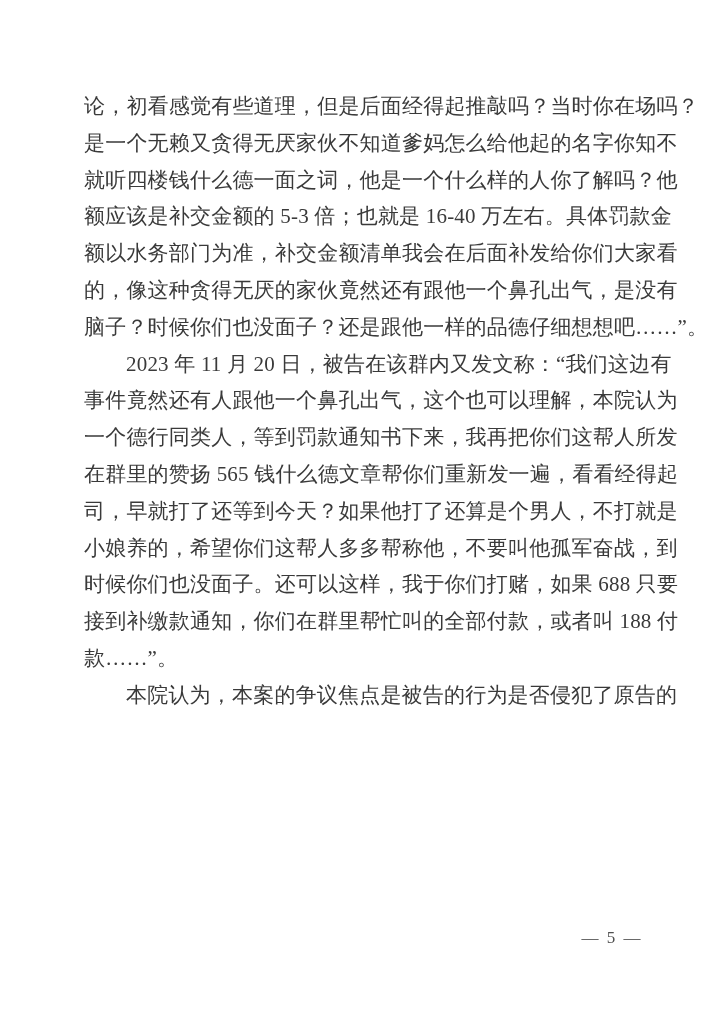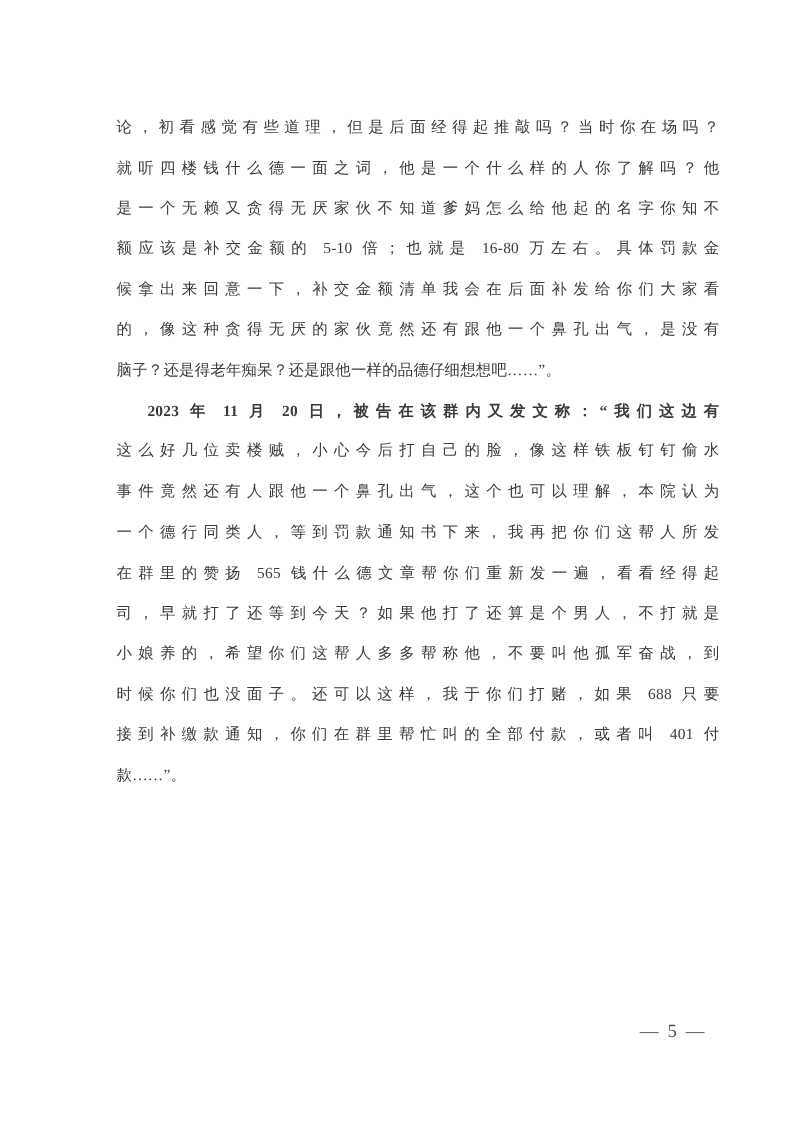--- a/index.html
+++ b/index.html
@@ -12,77 +12,77 @@
     width: 724px;
     height: 1024px;
     margin: 0 auto;
     background: var(--bg-color, #ffffff);
     font-family: "Liberation Serif", "DejaVu Serif", serif;
     overflow: hidden;
   }
   .text-block {
     position: absolute;
     left: 84px;
-    top: 99px;
+    top: 88px;
     width: 548px;
     color: var(--text-color, #3a3a3a);
-    font-size: 14px;
+    font-size: 21px;
     line-height: 36.8px;
     letter-spacing: 0.2px;
-    margin-left: 22px;
   }
   .paragraph {
     margin: 0;
     padding: 0;
   }
   .line {
     white-space: nowrap;
     text-align: justify;
     text-align-last: justify;
   }
   .line.para-last {
     text-align: left;
     text-align-last: left;
   }
   .paragraph.indent .line:first-child {
     text-indent: 2em;
-    font-weight: bold;
   }
   .page-number {
     position: absolute;
     left: 556px;
     top: 928px;
     width: 112px;
     text-align: center;
     font-size: 17px;
     letter-spacing: 2px;
     color: var(--pagenum-color, #4f4f4f);
   }
 </style>
 </head>
 <body>
 
 <div class="page">
   <div class="text-block">
       <div class="paragraph">
         <div class="line">论，初看感觉有些道理，但是后面经得起推敲吗？当时你在场吗？</div>
+        <div class="line">是一个无赖又贪得无厌家伙不知道爹妈怎么给他起的名字你知不</div>
         <div class="line">就听四楼钱什么德一面之词，他是一个什么样的人你了解吗？他</div>
-        <div class="line">是一个无赖又贪得无厌家伙不知道爹妈怎么给他起的名字你知不</div>
-        <div class="line">额应该是补交金额的 5-10 倍；也就是 16-80 万左右。具体罚款金</div>
-        <div class="line">候拿出来回意一下，补交金额清单我会在后面补发给你们大家看</div>
+        <div class="line">额应该是补交金额的 5-3 倍；也就是 16-40 万左右。具体罚款金</div>
+        <div class="line">额以水务部门为准，补交金额清单我会在后面补发给你们大家看</div>
         <div class="line">的，像这种贪得无厌的家伙竟然还有跟他一个鼻孔出气，是没有</div>
-        <div class="line para-last">脑子？还是得老年痴呆？还是跟他一样的品德仔细想想吧……”。</div>
+        <div class="line para-last">脑子？时候你们也没面子？还是跟他一样的品德仔细想想吧……”。</div>
       </div>
       <div class="paragraph indent">
         <div class="line">2023 年 11 月 20 日，被告在该群内又发文称：“我们这边有</div>
-        <div class="line">这么好几位卖楼贼，小心今后打自己的脸，像这样铁板钉钉偷水</div>
         <div class="line">事件竟然还有人跟他一个鼻孔出气，这个也可以理解，本院认为</div>
         <div class="line">一个德行同类人，等到罚款通知书下来，我再把你们这帮人所发</div>
         <div class="line">在群里的赞扬 565 钱什么德文章帮你们重新发一遍，看看经得起</div>
         <div class="line">司，早就打了还等到今天？如果他打了还算是个男人，不打就是</div>
         <div class="line">小娘养的，希望你们这帮人多多帮称他，不要叫他孤军奋战，到</div>
         <div class="line">时候你们也没面子。还可以这样，我于你们打赌，如果 688 只要</div>
-        <div class="line">接到补缴款通知，你们在群里帮忙叫的全部付款，或者叫 401 付</div>
+        <div class="line">接到补缴款通知，你们在群里帮忙叫的全部付款，或者叫 188 付</div>
         <div class="line para-last">款……”。</div>
+      </div>
+      <div class="paragraph indent">
+        <div class="line para-last">本院认为，本案的争议焦点是被告的行为是否侵犯了原告的</div>
       </div>
     </div>
   <div class="page-number">— 5 —</div>
 </div>
 
 </body></html>

